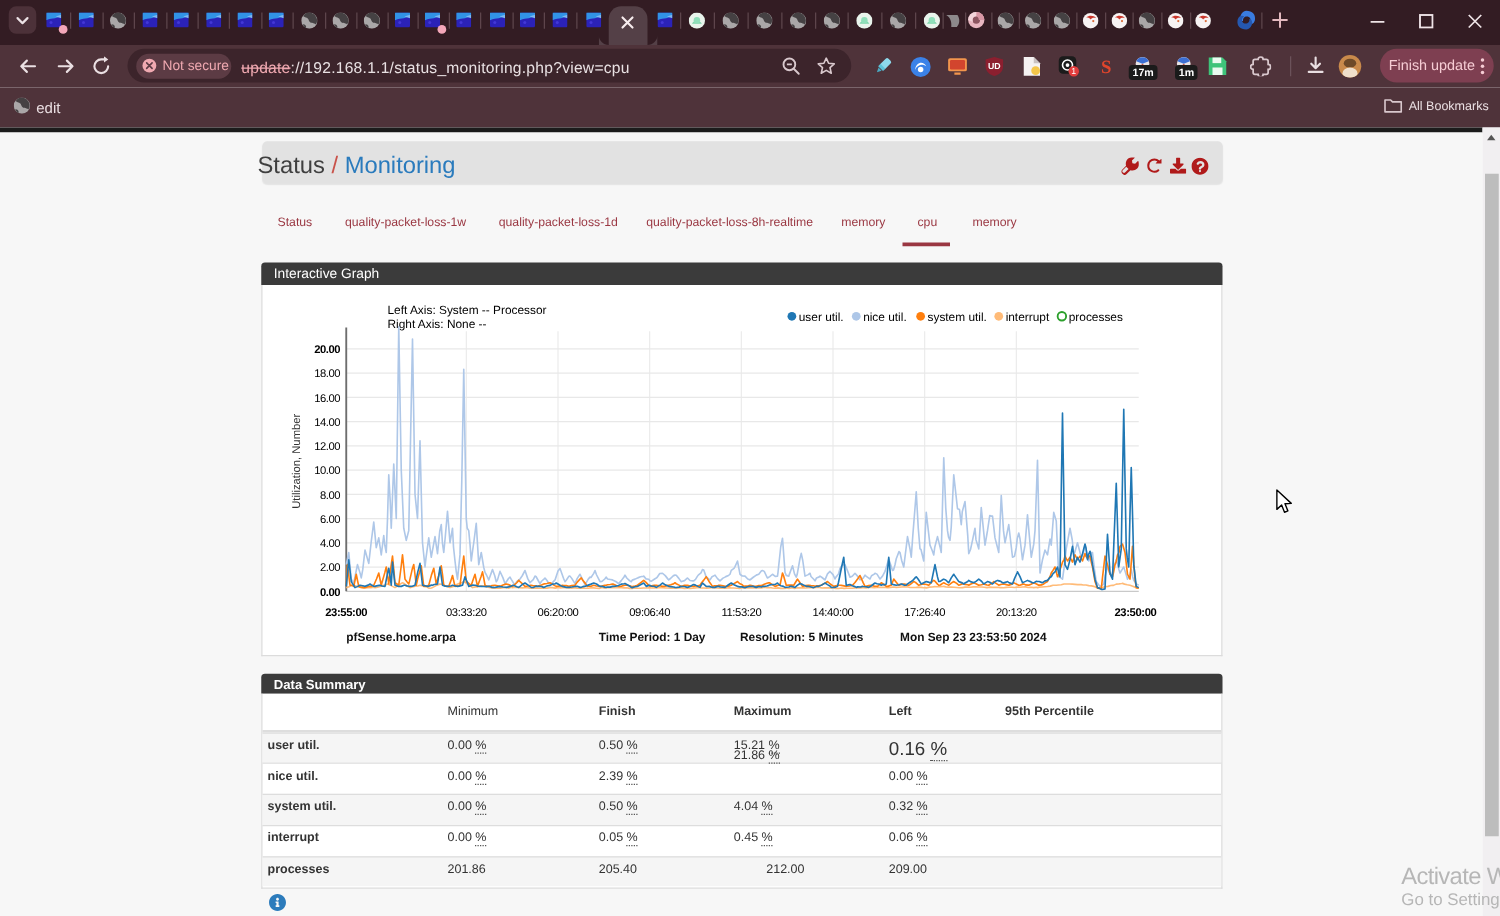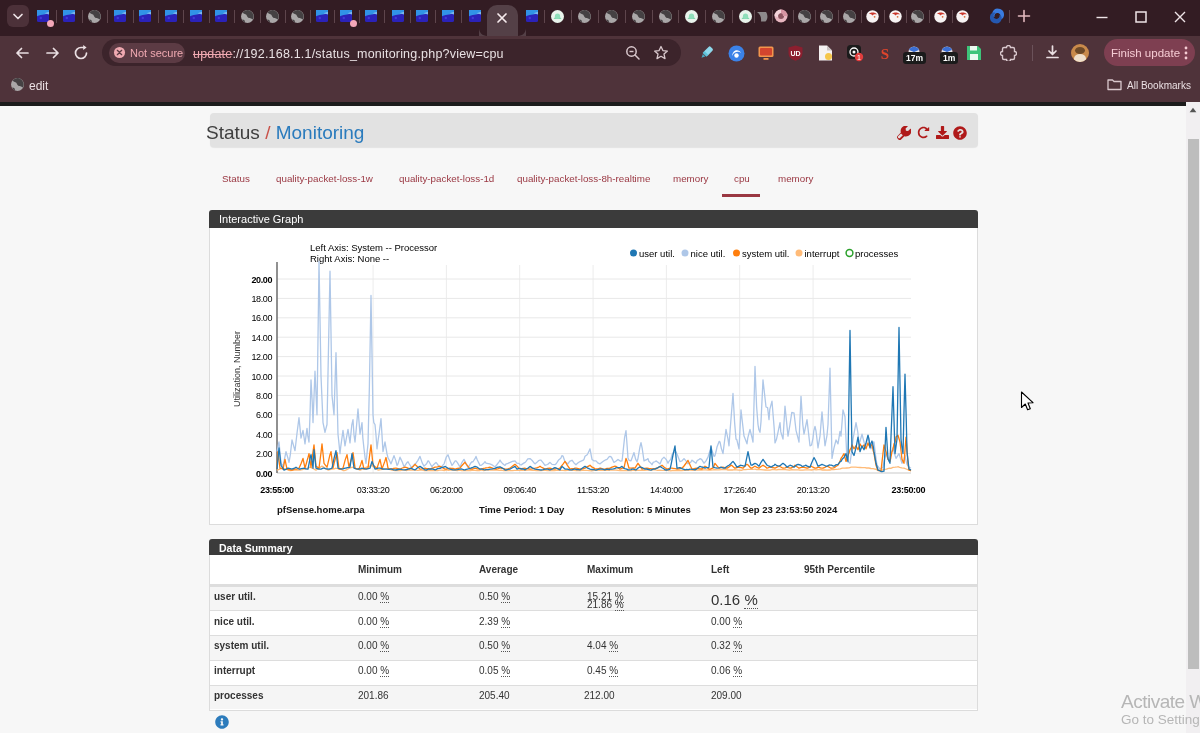--- a/index.html
+++ b/index.html
@@ -511,24 +511,24 @@
 <div style="position:absolute;left:214px;top:665.1px;font-size:10px;font-weight:bold;color:#333">interrupt</div>
 <div style="position:absolute;left:358px;top:665.1px;font-size:10px;color:#333">0.00 <span style="border-bottom:1px dotted #555">%</span></div>
 <div style="position:absolute;left:479px;top:665.1px;font-size:10px;color:#333">0.05 <span style="border-bottom:1px dotted #555">%</span></div>
 <div style="position:absolute;left:587px;top:665.1px;font-size:10px;color:#333">0.45 <span style="border-bottom:1px dotted #555">%</span></div>
 <div style="position:absolute;left:711px;top:665.1px;font-size:10px;color:#333">0.06 <span style="border-bottom:1px dotted #555">%</span></div>
 <div style="position:absolute;left:210px;top:684.7px;width:767px;height:24.8px;background:#f5f5f5"></div>
 <div style="position:absolute;left:210px;top:684.7px;width:767px;height:0;border-top:1px solid #ddd"></div>
 <div style="position:absolute;left:214px;top:689.9px;font-size:10px;font-weight:bold;color:#333">processes</div>
 <div style="position:absolute;left:358px;top:689.9px;font-size:10px;color:#333">201.86</div>
 <div style="position:absolute;left:479px;top:689.9px;font-size:10px;color:#333">205.40</div>
-<div style="position:absolute;left:584px;top:689.9px;font-size:10px;color:#333">212.00</div>
+<div style="position:absolute;left:613px;top:689.9px;font-size:10px;color:#333">212.00</div>
 <div style="position:absolute;left:711px;top:689.9px;font-size:10px;color:#333">209.00</div>
-<div style="position:absolute;left:358px;top:564px;font-size:10px;font-weight:bold;color:#333">Minimum</div>
-<div style="position:absolute;left:479px;top:564px;font-size:10px;font-weight:bold;color:#333">Average</div>
+<div style="position:absolute;left:358px;top:564px;font-size:10px;font-weight:normal;color:#333">Minimum</div>
+<div style="position:absolute;left:479px;top:564px;font-size:10px;font-weight:bold;color:#333">Finish</div>
 <div style="position:absolute;left:587px;top:564px;font-size:10px;font-weight:bold;color:#333">Maximum</div>
 <div style="position:absolute;left:711px;top:564px;font-size:10px;font-weight:bold;color:#333">Left</div>
 <div style="position:absolute;left:804px;top:564px;font-size:10px;font-weight:bold;color:#333">95th Percentile</div>
 <div style="position:absolute;left:210px;top:583.5px;width:767px;height:0;border-top:2px solid #ddd"></div>
 
 <svg class="abs" style="left:215px;top:715px" width="14" height="14" viewBox="0 0 512 512">
     <path fill="#2d7cbc" d="M256 8C119 8 8 119 8 256s111 248 248 248 248-111 248-248S393 8 256 8zm0 110c23 0 42 19 42 42s-19 42-42 42-42-19-42-42 19-42 42-42zm56 254c0 7-5 12-12 12h-88c-7 0-12-5-12-12v-24c0-7 5-12 12-12h12v-64h-12c-7 0-12-5-12-12v-24c0-7 5-12 12-12h64c7 0 12 5 12 12v100h12c7 0 12 5 12 12v24z"></path>
   </svg>
 
 <div class="abs" style="left:1186px;top:102px;width:14px;height:631px;background:#f1eff1"></div>

